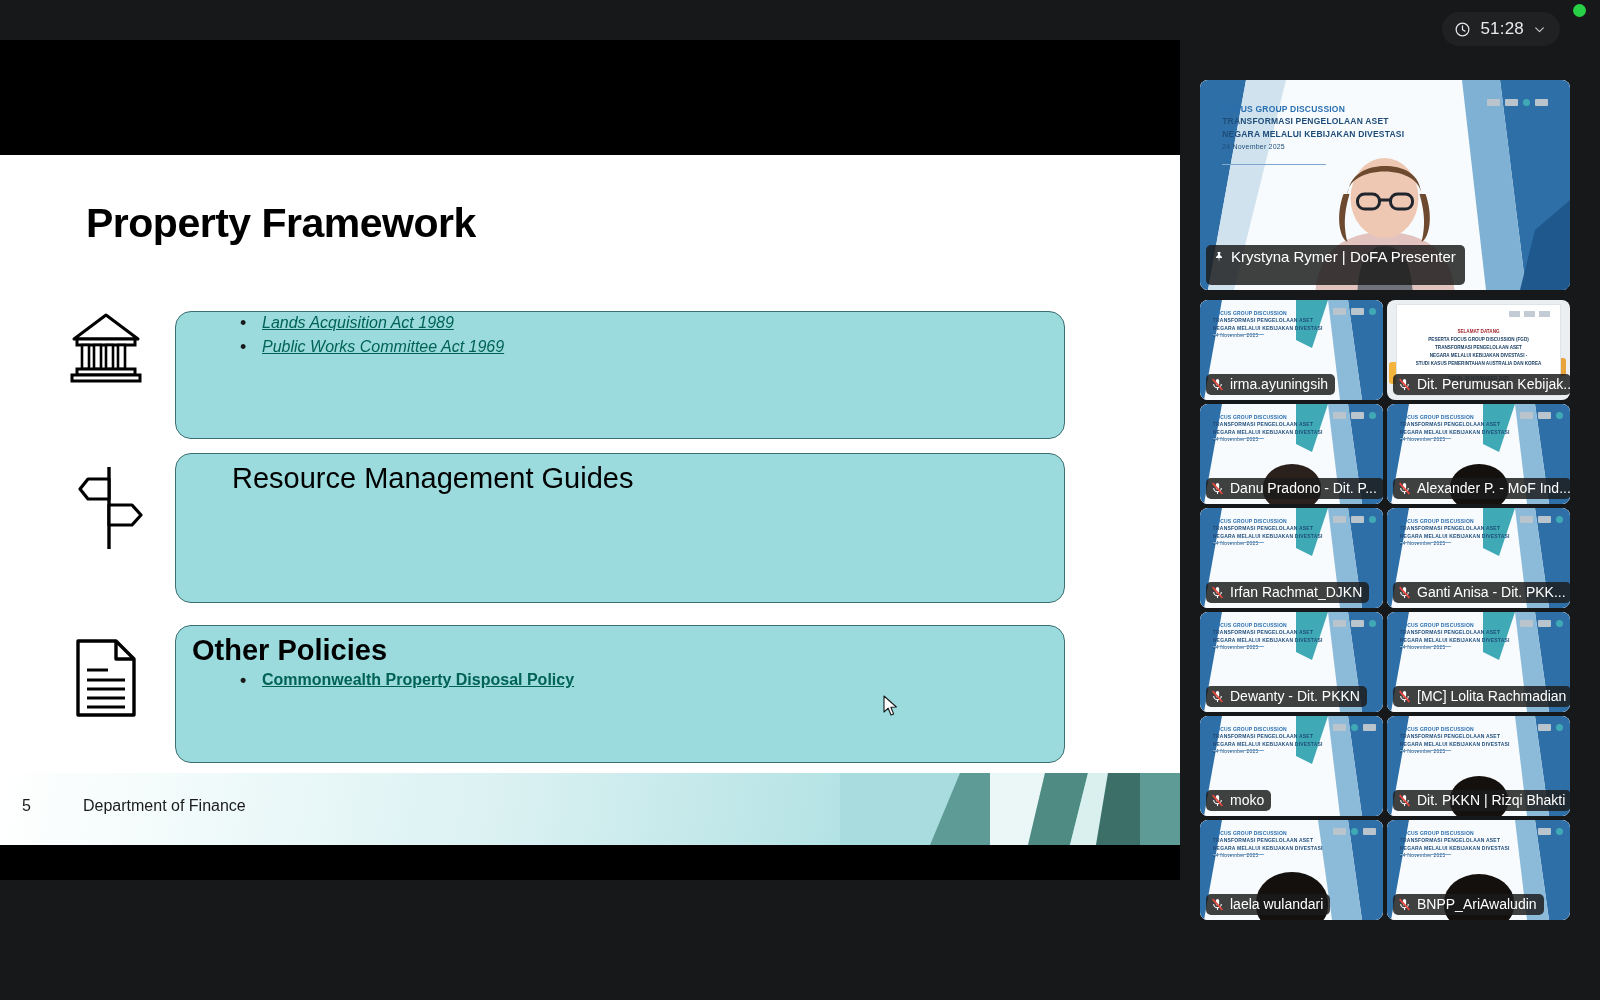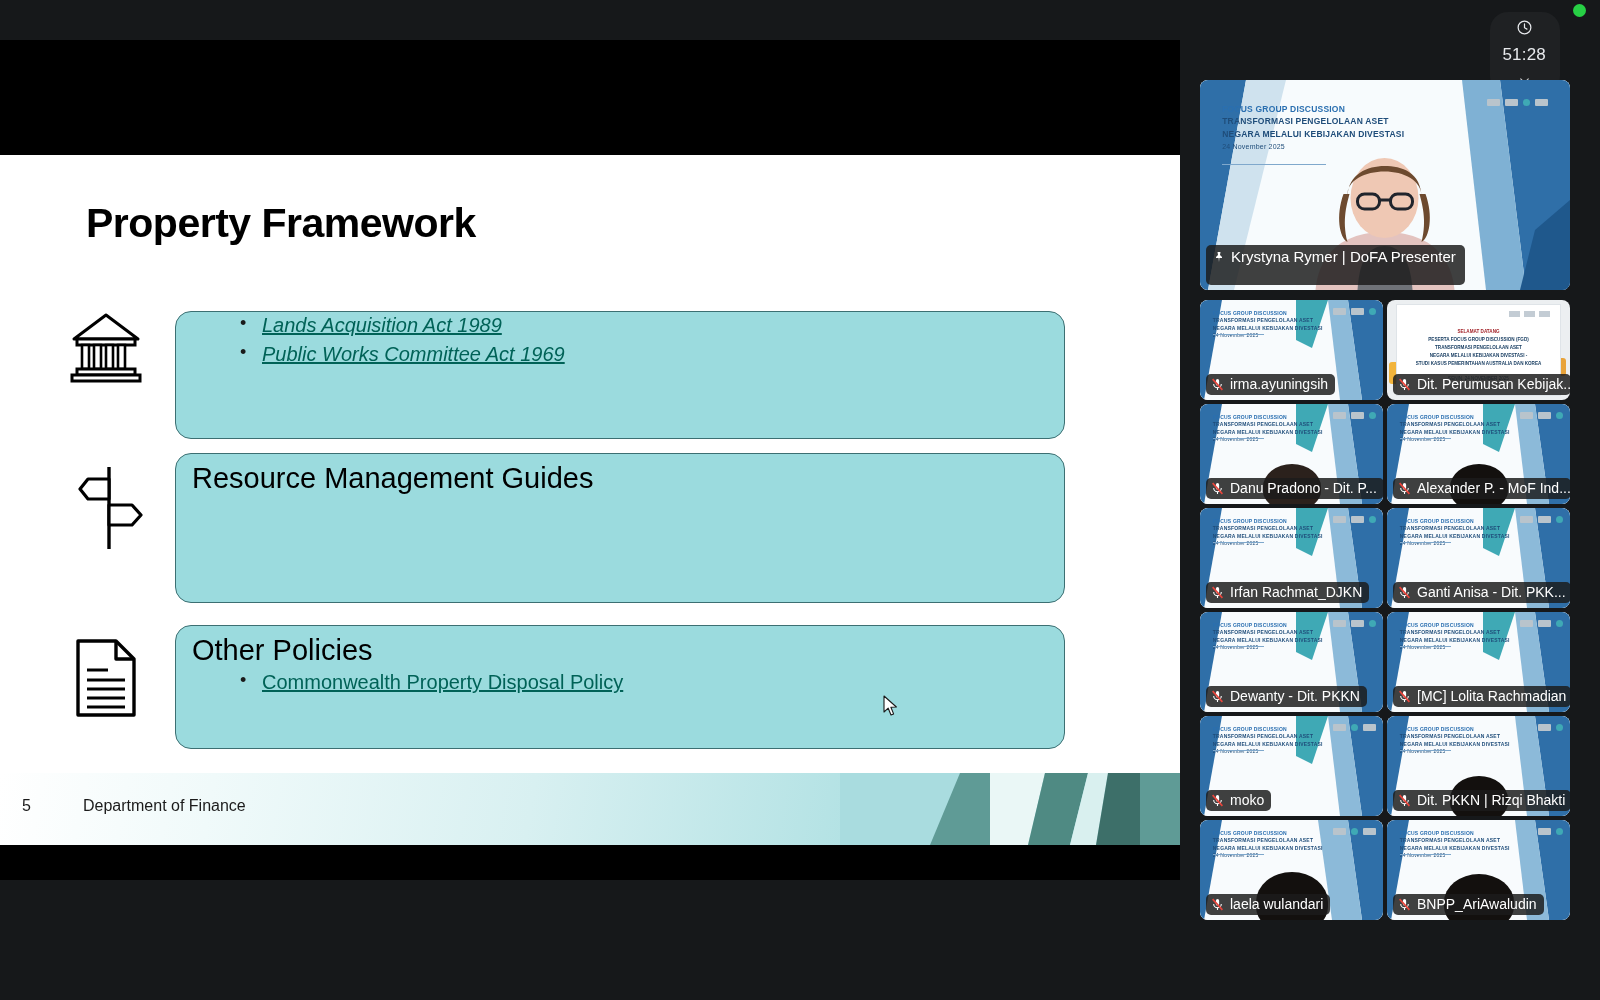--- a/index.html
+++ b/index.html
@@ -11,21 +11,21 @@
   }
 
   
   #app { position:absolute; inset:0; background:#16181a; }
 
   #timer-pill {
     position:absolute; top:12px; right:40px;
     display:flex; align-items:center; gap:9px;
     background:#1f2123; color:#e8eaed;
     padding:7px 14px 7px 12px; border-radius:18px;
-    font-size:17px; letter-spacing:.2px;flex-direction:column;
+    font-size:17px; letter-spacing:.2px;
   }
   #timer-pill .clock { width:17px; height:17px; flex:0 0 auto; }
   #timer-pill .chev { width:13px; height:13px; opacity:.85; }
   #rec-dot {
     position:absolute; top:4px; right:14px;
     width:13px; height:13px; border-radius:50%;
     background:#27d045;
   }
 
   
@@ -49,30 +49,30 @@
     letter-spacing:-.5px;
     font-family:"Liberation Sans", sans-serif;
   }
 
   
   .sec { position:absolute; left:175px; width:890px;
          background:#9BDBDE; border:1.5px solid #3c6f72;
          border-radius:16px; }
   .sec-head { font-size:29px; color:#000; padding:8px 0 2px 16px; line-height:1.15; }
   .sec ul { list-style:none; margin:0 0 0 60px; padding:0 24px 10px 0; }
-  .sec li { position:relative; font-size:20px; line-height:1.36;
+  .sec li { position:relative; font-size:16px; line-height:1.36;
             color:#006257; padding-left:26px; margin-bottom:2px; }
   .sec li::before { content:"\2022"; position:absolute; left:4px; top:-1px;
                     color:#1a1a1a; font-size:18px; }
   .sec li a { color:#006257; text-decoration:underline; }
   .sec.italic li a { font-style:italic; }
 
   #sec-legislation { top:156px; height:128px; }
-  #sec-rmg        { top:298px; height:150px; }
-  #sec-other      { top:470px; height:124px; }
+  #sec-rmg        { top:298px; height:150px;padding-left:40px; }
+  #sec-other      { top:470px; height:138px;font-weight:bold; }
 
   
   .glyph { position:absolute; }
   #icon-legislation { left:70px; top:155px; }
   #icon-rmg         { left:78px; top:310px; }
   #icon-other       { left:74px; top:483px; }
 
   
   #footer-band {
     position:absolute; left:0; bottom:0; width:1180px; height:72px;

